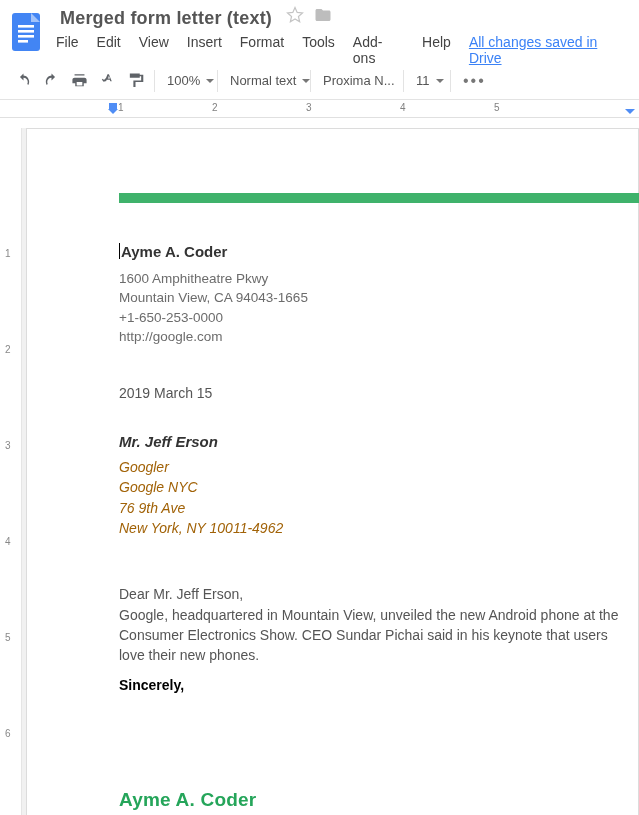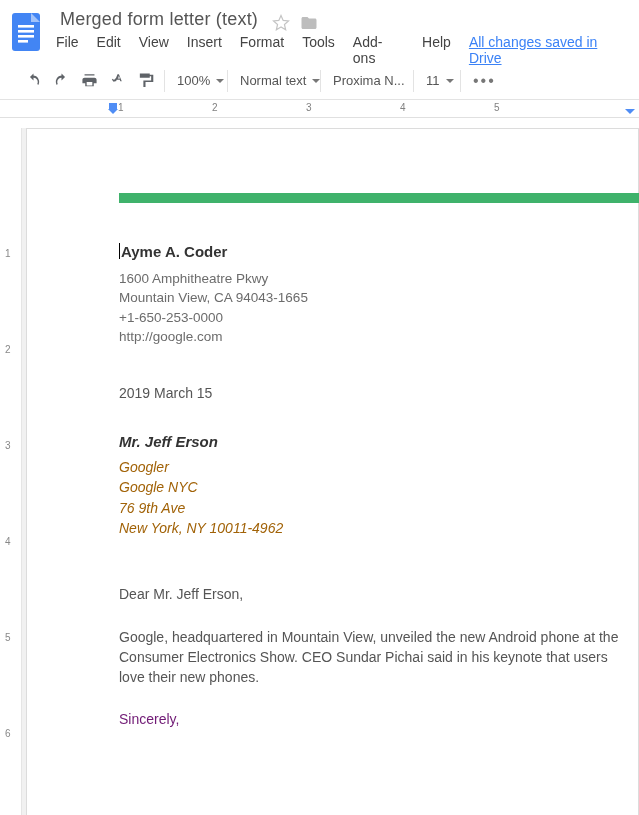--- a/index.html
+++ b/index.html
@@ -20,22 +20,23 @@
   }
   .docs-logo {
     width: 36px; height: 44px;
     display: flex; align-items: center; justify-content: center;
     margin-right: 12px;
     margin-top: 4px;
   }
   .docs-logo svg { width: 30px; height: 40px; }
   .title-col { flex: 1; }
   .title-row {
-    display: flex; align-items: flex-end; gap: 10px;
+    display: flex; align-items: flex-start; gap: 10px;
     height: 26px;
+    font-weight: bold;
   }
   .doc-title {
     font-size: 18px; color: #555; letter-spacing: .2px;
     padding: 2px 4px;
   }
   .title-icon { color: #b7b7b7; display:flex; align-items:center; }
   .title-icon svg { width:18px; height:18px; fill:#c4c4c4; }
 
   .menubar {
     display: flex; align-items: flex-start; gap: 18px;
@@ -46,21 +47,21 @@
   .menubar .save-status {
     color: #3b82f6; text-decoration: underline; margin-left: auto;
     font-size: 14px;
   }
 
   
   .toolbar {
     display: flex; align-items: center;
     height: 38px;
     border-bottom: 1px solid #e3e3e3;
-    padding: 0 20px;
+    padding: 0 10px;
     gap: 2px;
     font-size: 13px; color: #555;
   }
   .tb-btn {
     width: 26px; height: 26px;
     display:flex; align-items:center; justify-content:center;
     border-radius: 3px;
     cursor: pointer;
   }
   .tb-btn svg { width:17px; height:17px; fill:#5f6368; }
@@ -132,22 +133,22 @@
     color:#444; font-size:14px; line-height:1.45;
     padding-right: 16px;
   }
   .sender-name { font-weight:700; color:#333; font-size:15px; margin-bottom:6px; }
   .addr-line { color:#6c6c6c; font-size:13.5px; }
   .date { margin-top:36px; color:#555; }
   .recipient { margin-top:28px;font-style:italic; }
   .recipient .rname { font-weight:700; color:#333; font-size:15px; margin-bottom:4px; }
   .recipient div { color:#a16207; }
   .salutation { margin-top:46px; color:#555; }
-  .bodytext { margin-top:22px; color:#555; }
-  .closing { margin-top:22px; color:#701a75; }
+  .bodytext { color:#555; }
+  .closing { margin-top:10px; color:#000000;font-weight:bold; }
   .signature {
     margin-top:90px;
     font-weight:800; color:#25a55a; font-size:19px;
     letter-spacing:.2px;
   }
   .text-cursor {
     display:inline-block; width:1px; height:16px; background:#000;
     vertical-align:-2px; margin-right:1px;
   }
 </style>

